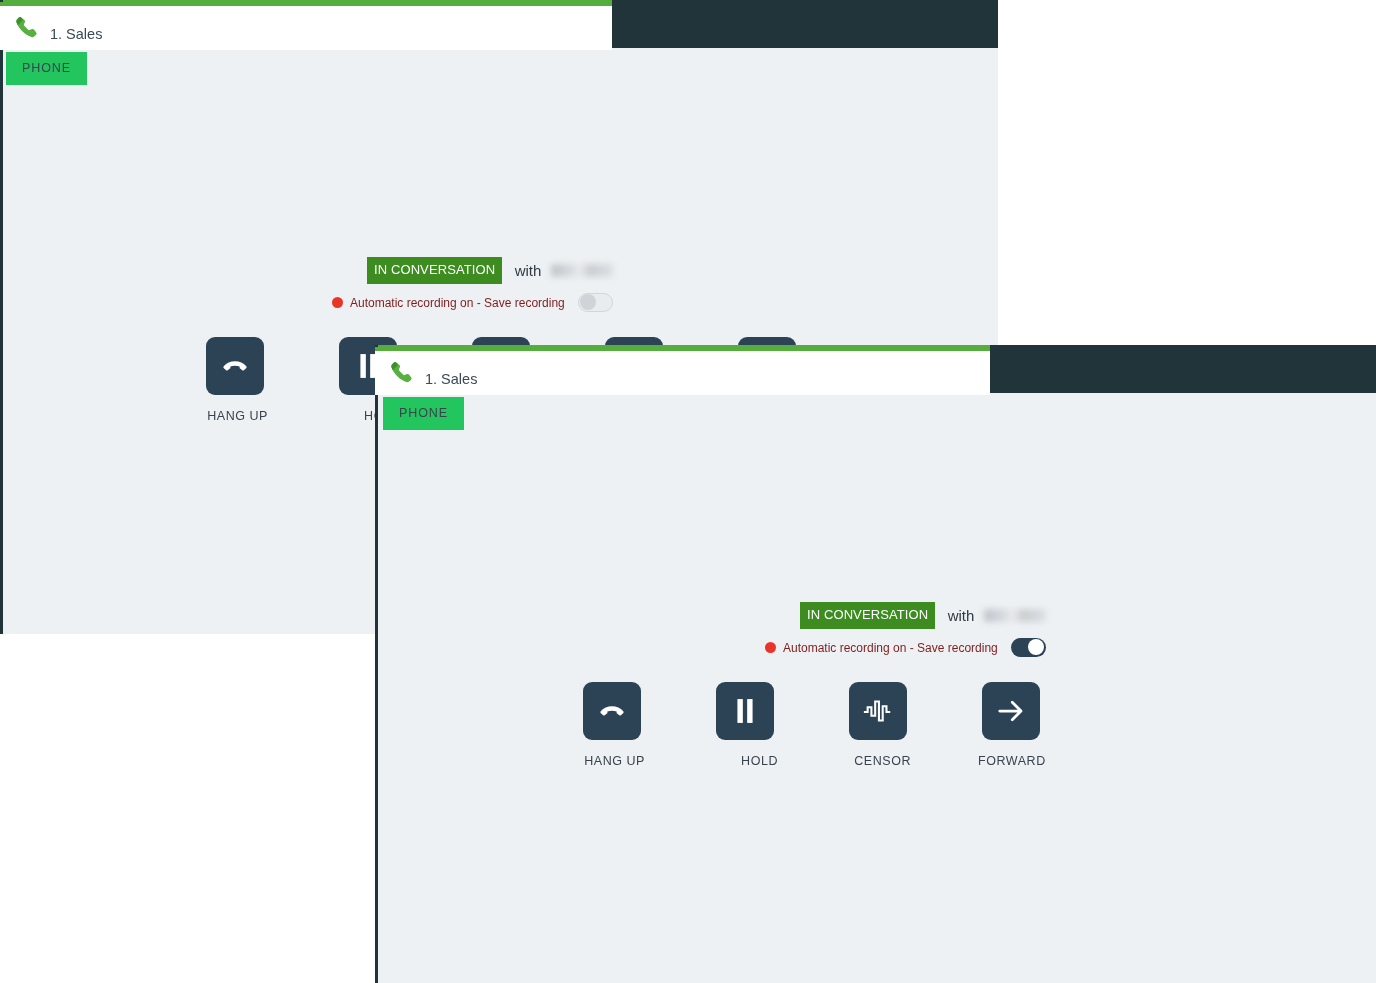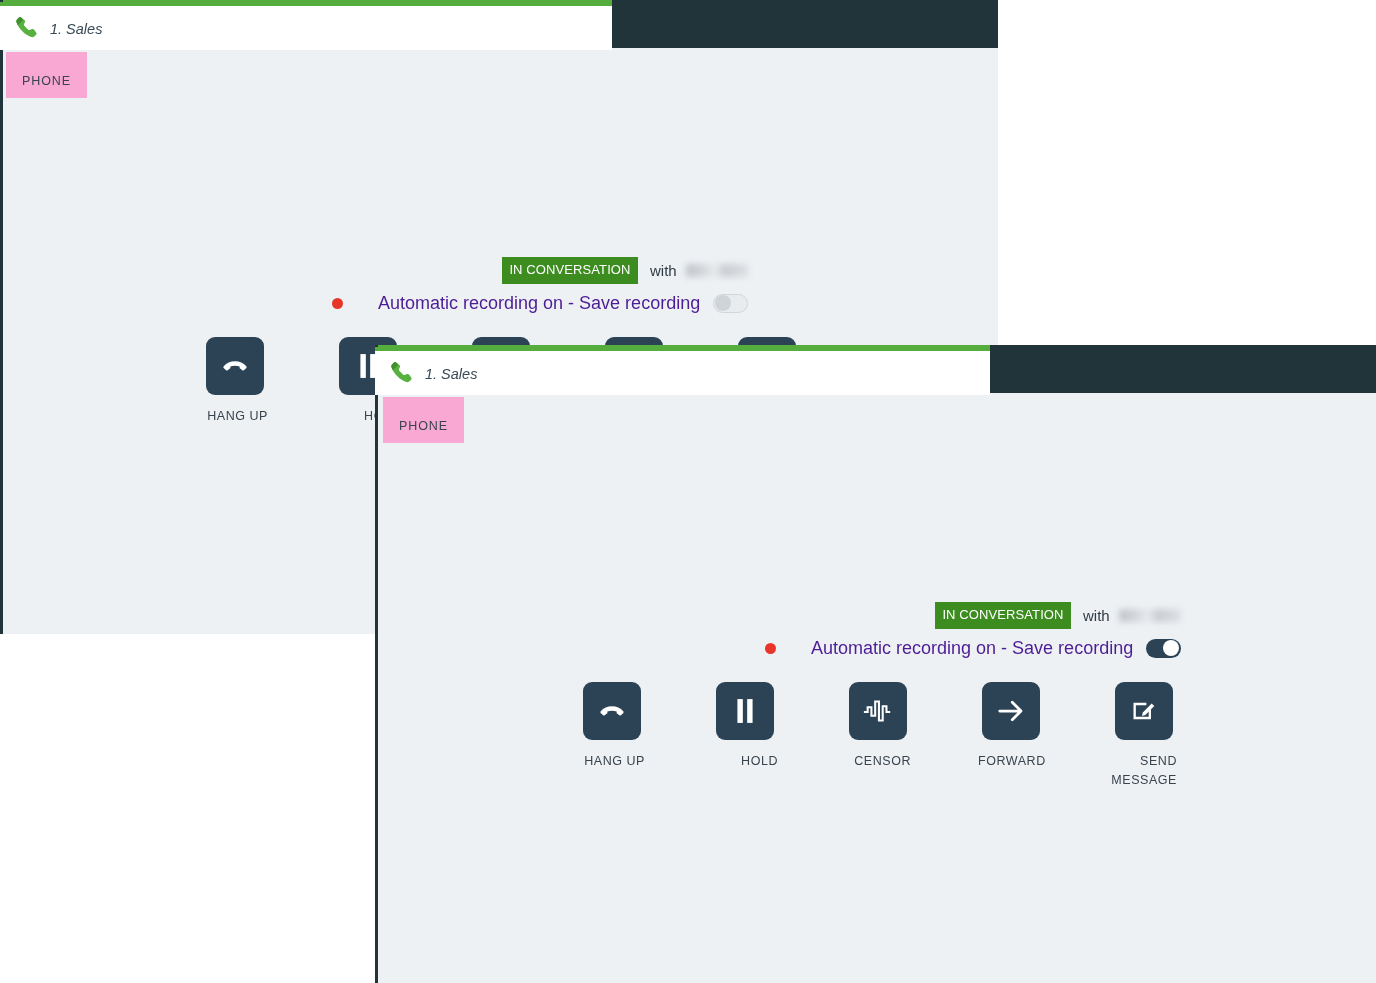--- a/index.html
+++ b/index.html
@@ -15,39 +15,39 @@
   
   .window { position: absolute; background: #eef1f4; }
   .win-topbar { position: absolute; left:0; top:0; height: 48px; background:#203439; }
   .win-greenline { position:absolute; height:6px; background:#55ad3e; top:0; left:0; }
   .win-header {
     position: absolute; top: 4px; left: 0;
     background: #ffffff;
     border-top: 3px solid #55ad3e;
     display: block;
   }
-  .hdr-inner { display:flex; align-items:center; padding: 8px 0 0 14px; font-style: italic; }
+  .hdr-inner { display:flex; align-items:flex-end; padding: 8px 0 0 14px; }
   .phone-glyph { width: 26px; height: 28px; flex: 0 0 26px; margin-top:1px; }
   .hdr-text { margin-left: 10px; }
   .hdr-title {
     font-size: 14.5px; color:#3a4a55; line-height: 17px;
     font-family: "Liberation Sans", sans-serif;
   }
   .hdr-sub {
     margin-top: 3px;
     height: 11px; width: 58px;
     background: linear-gradient(90deg,#c9cdd1 0%, #d8dbde 38%, #eceef0 48%, #cfd3d6 60%, #d9dcdf 100%);
     filter: blur(3px);
     border-radius: 2px;
   }
   .tabstrip { position:absolute; background: transparent; }
   .tab {
-    display:inline-block; background:#f9a8d4;
+    display:inline-block; background:#22c55e;
     font-size: 12.5px; letter-spacing: .9px; color:#39434d;
-    padding: 22px 16px 10px 16px;
+    padding: 9px 16px 10px 16px;
   }
   .win-body { position: absolute; background:#eef1f4; }
   .win-leftborder { position:absolute; width:3px; background:#203439; left:0; }
 
   
   .status-wrap { position:absolute; text-align:right; }
   .status-line1 { white-space: nowrap; line-height: 20px; }
   .badge {
     display:inline-block; background:#3c8c20; color:#ffffff;
     font-size: 13px; padding: 3px 7px 4px 7px; letter-spacing: .1px;
@@ -55,21 +55,21 @@
   }
   .with-word { font-size: 15px; color:#2f3b45; vertical-align: middle; margin: 0 5px 0 8px; }
   .blur-num {
     display:inline-block; vertical-align: middle;
     height: 13px; width: 62px;
     background: linear-gradient(90deg,#bfc4c9 0%, #d5d8dc 30%, #e9ebed 47%, #c8cdd1 62%, #dcdfe2 100%);
     filter: blur(3.2px); border-radius:2px;
   }
   .status-line2 { display:flex; align-items:center; margin-top: 9px; white-space:nowrap; }
   .rec-dot { width:11px; height:11px; border-radius:50%; background:#e8352a; display:inline-block; margin-right:7px; }
-  .rec-label { font-size:18px; color:#4c1d95;margin-left:28px; }
+  .rec-label { font-size:12px; color:#7f1d1d; }
 
   .toggle { margin-left: 13px; width: 35px; height: 19px; border-radius: 10px; position: relative; display:inline-block; }
   .toggle.off { background:#e9ecef; border:1px solid #d2d6da; }
   .toggle.off .knob { left: 1px; background:#cfd4d8; }
   .toggle.on { background:#2c4356; }
   .toggle.on .knob { left: 17px; background:#ffffff; }
   .knob { position:absolute; top:1px; width:16px; height:16px; border-radius:50%; }
   .toggle.off .knob { top:0px; }
 
   
@@ -252,26 +252,16 @@
         <div class="act-label">CENSOR</div>
       </div>
       <div class="action">
         <div class="act-btn">
           <svg width="30" height="30" viewBox="0 0 24 24">
             <path d="M3 12h17M13 5l7 7-7 7" fill="none" stroke="#ffffff" stroke-width="2.2" stroke-linecap="round" stroke-linejoin="round"></path>
           </svg>
         </div>
         <div class="act-label">FORWARD</div>
       </div>
-      <div class="action">
-        <div class="act-btn">
-          <svg width="28" height="28" viewBox="0 0 24 24">
-            <path d="M4 6h9M4 6v12h13v-7" fill="none" stroke="#ffffff" stroke-width="2" stroke-linecap="square"></path>
-            <path d="M11 13.2l7.6-7.6 2.2 2.2-7.6 7.6-3 .8z" fill="#ffffff"></path>
-          </svg>
-        </div>
-        <div class="act-label">SEND
-MESSAGE</div>
-      </div>
     </div>
   </div>
 
 </div>
 
 </body></html>

